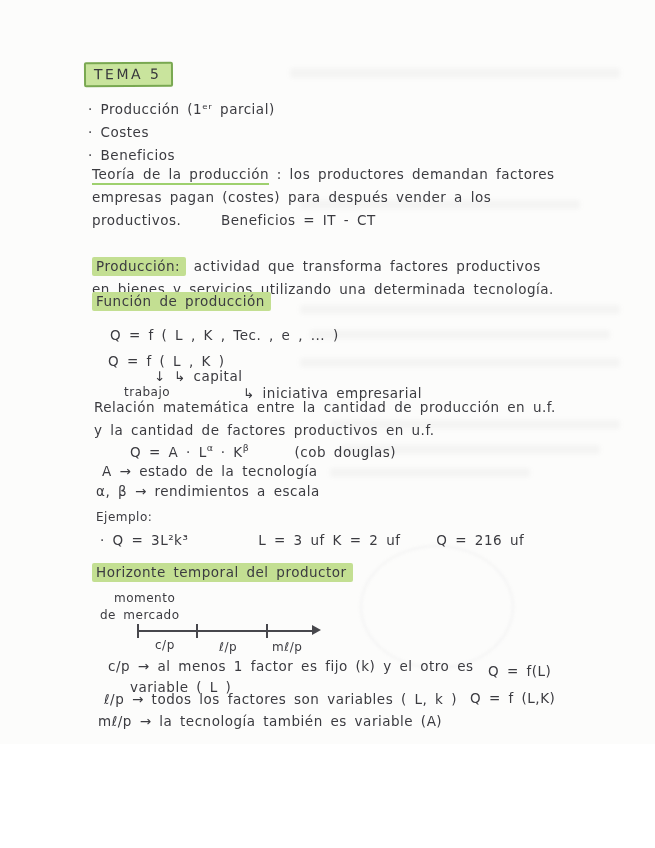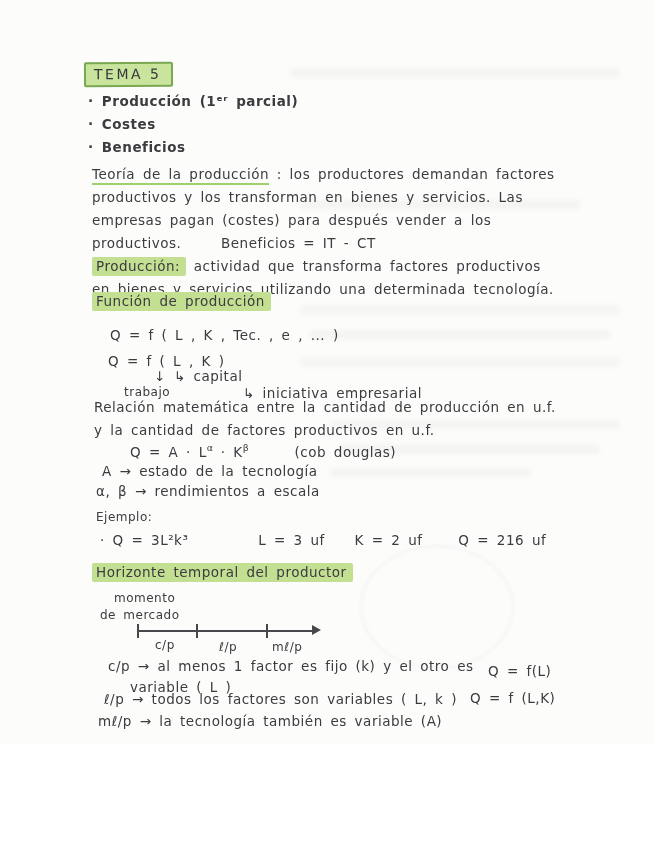--- a/index.html
+++ b/index.html
@@ -93,31 +93,30 @@
   <div class="bleed" style="left:300px;top:358px;width:320px;height:9px;"></div>
   <div class="bleed" style="left:330px;top:420px;width:290px;height:9px;"></div>
   <div class="bleed" style="left:340px;top:445px;width:260px;height:9px;"></div>
   <div class="bleed" style="left:330px;top:468px;width:200px;height:9px;"></div>
   <div class="bleed-circle" style="left:360px;top:545px;width:150px;height:120px;"></div>
 
   <div class="temabox">
     <span>TEMA 5</span>
   </div>
 
-  <div class="hand" style="left:88px;top:90px;font-weight:bold;">
+  <div class="hand" style="left:88px;top:98px;">
     <div><span>· Producción  (1ᵉʳ parcial)</span></div>
     <div><span>· Costes</span></div>
     <div><span>· Beneficios</span></div>
   </div>
 
   <div class="hand" style="left:92px;top:163px;">
     <div>
       <span class="uline">Teoría de la producción</span><span> : los productores  demandan  factores</span>
     </div>
-    <div>productivos  y  los  transforman  en  bienes  y  servicios. Las</div>
     <div>empresas  pagan  (costes)  para  después  vender  a  los</div>
     <div>
       <span>productivos.</span>
       <span style="margin-left:32px;">Beneficios = IT - CT</span>
     </div>
   </div>
 
   <div class="hand" style="left:92px;top:255px;">
     <div>
       <span class="hl">Producción:</span><span> actividad  que  transforma  factores  productivos</span>
@@ -145,21 +144,21 @@
     <span>Q = A · L</span><sup>α</sup><span> · K</span><sup>β</sup>
     <span style="margin-left:38px;">(cob douglas)</span>
   </div>
   <div class="hand" style="left:102px;top:460px;">A →  estado  de  la  tecnología</div>
   <div class="hand" style="left:96px;top:480px;">α, β →  rendimientos   a   escala</div>
 
   <div class="hand small" style="left:96px;top:506px;">Ejemplo:</div>
   <div class="hand" style="left:100px;top:529px;">
     <span>· Q = 3L²k³</span>
     <span style="margin-left:62px;">L = 3 uf</span>
-    <span style="margin-left:22px;">K = 2 uf</span>
+    <span style="">K = 2 uf</span>
     <span style="margin-left:28px;text-align:center;">Q = 216 uf</span>
   </div>
 
   <div class="hand" style="left:92px;top:561px;">
     <span class="hl">Horizonte  temporal  del  productor</span>
   </div>
 
   <div class="hand small" style="left:100px;top:590px;line-height:17px;">
     <div style="padding-left:14px;">momento</div>
     <div>de mercado</div>

